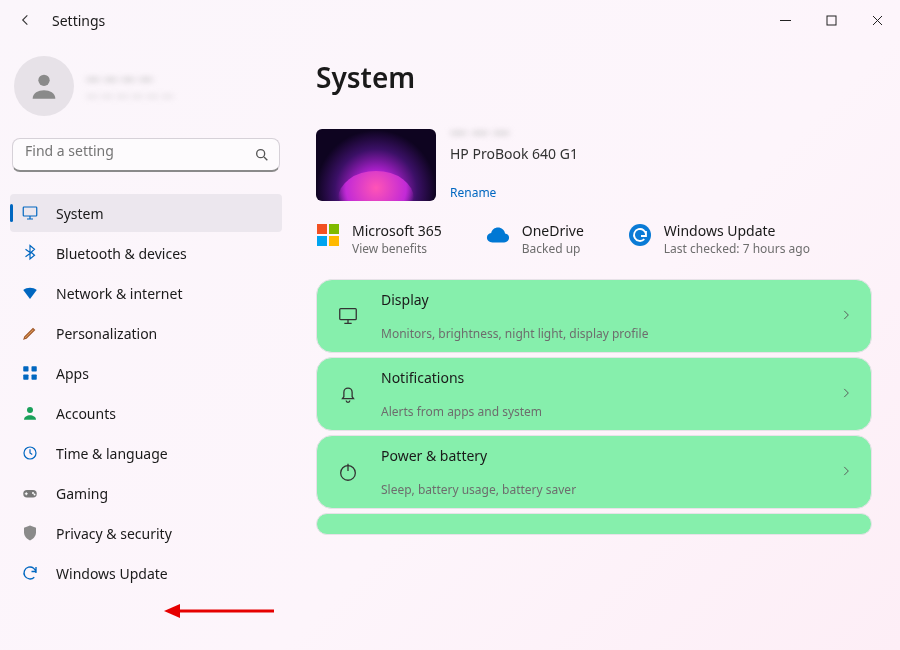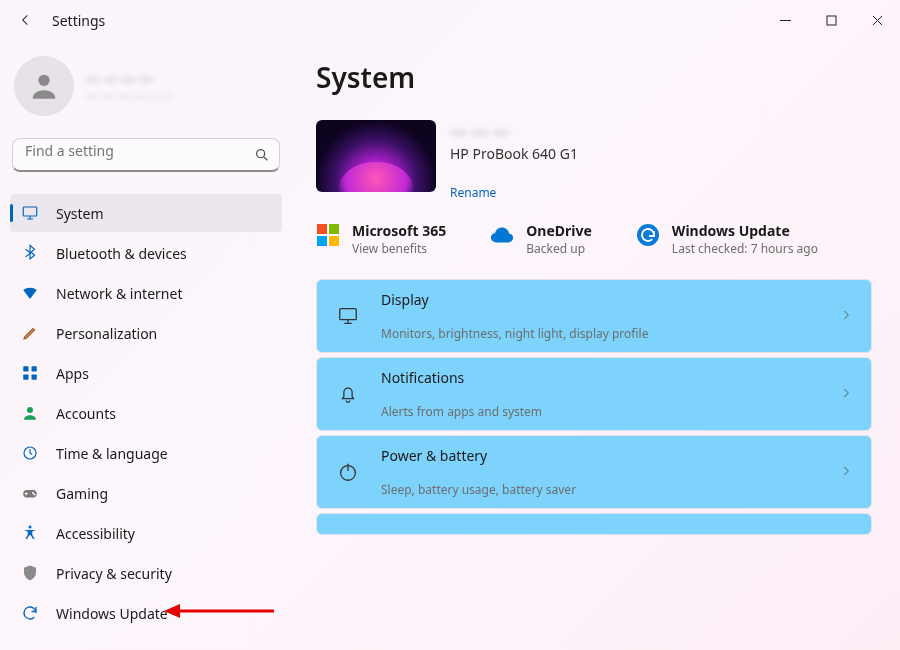--- a/index.html
+++ b/index.html
@@ -43,35 +43,35 @@
   .nav-item{display:flex;align-items:center;height:38px;border-radius:4px;padding:0 10px;font-size:14px;cursor:pointer;position:relative}
   .nav-item.selected{background:var(--selected)}
   .nav-item.selected::before{content:"";position:absolute;left:0;top:10px;bottom:10px;width:3px;border-radius:2px;background:var(--accent)}
   .nav-item .nicon{width:20px;height:20px;margin-right:16px;display:flex;align-items:center;justify-content:center}
   .nav-item .nicon svg{width:18px;height:18px}
 
   
   .main{flex:1;padding:8px 28px 0 24px;overflow-y:auto}
   .page-title{font-size:28px;font-weight:600;margin:10px 0 24px 0}
 
-  .device-row{display:flex;align-items:flex-start;margin-bottom:20px}
+  .device-row{display:flex;align-items:flex-end;margin-bottom:20px}
   .device-thumb{width:120px;height:72px;border-radius:6px;background:radial-gradient(circle at 50% 85%,#ff2fa0 0%,#b020d0 22%,#3b1066 48%,#0e0420 70%);margin-right:14px;position:relative;overflow:hidden}
   .device-thumb::after{content:"";position:absolute;left:18%;right:18%;bottom:-36%;height:78%;border-radius:50%;background:radial-gradient(circle at 50% 30%,#ff54b6 0%,#c22ad6 55%,rgba(0,0,0,0) 72%)}
   .device-info .dname{font-size:17px;font-weight:600;color:#aaa;filter:blur(3px)}
   .device-info .dmodel{font-size:14px;color:#323232;margin-top:1px}
   .device-info .drename{font-size:12px;color:var(--accent);margin-top:21px;cursor:pointer}
 
   .status-row{display:flex;gap:44px;margin-bottom:22px}
   .status-item{display:flex;align-items:flex-start;gap:12px;cursor:pointer}
   .status-item .sicon2{width:24px;height:24px;display:flex;align-items:center;justify-content:center;margin-top:2px}
-  .status-item .st-title{font-size:14px;font-weight:700}
+  .status-item .st-title{font-size:14px;font-weight:400}
   .status-item .st-sub{font-size:12px;color:var(--muted)}
 
   .cards{display:flex;flex-direction:column;gap:4px}
-  .card{display:flex;align-items:center;min-height:66px;border:1px solid var(--card-border);border-radius:6px;background:#7dd3fc;padding:10px 18px;cursor:pointer}
+  .card{display:flex;align-items:center;min-height:66px;border:1px solid var(--card-border);border-radius:16px;background:#86efac;padding:10px 18px;cursor:pointer}
   .card .cicon{width:26px;display:flex;align-items:center;justify-content:center;margin-right:20px}
   .card .cicon svg{width:22px;height:22px;stroke:#333;fill:none;stroke-width:1.4}
   .card .ctitle{font-size:14px;font-weight:400}
   .card .csub{font-size:12px;color:var(--muted);margin-top:16px}
   .card .chev{margin-left:auto}
   .card .chev svg{width:14px;height:14px;stroke:#555;fill:none;stroke-width:1.6}
 
   
   .arrow{position:absolute;pointer-events:none}
 
@@ -206,29 +206,20 @@
               <rect x="3" y="8" width="18" height="10" rx="5"></rect>
               <circle cx="16" cy="12" r="1.3" fill="#fff"></circle>
               <circle cx="18" cy="14" r="1.3" fill="#fff"></circle>
               <path d="M7 11v4M5 13h4" stroke="#fff" stroke-width="1.4"></path>
             </svg>
           </span>
     <span>Gaming</span>
         </div>
         <div class="nav-item">
           <span class="nicon">
-            <svg viewBox="0 0 24 24" fill="#0067c0">
-              <circle cx="12" cy="4" r="2"></circle>
-              <path d="M4 8h16l-5 2v4l3 6h-2l-3-5h-2l-3 5H6l3-6v-4L4 8z"></path>
-            </svg>
-          </span>
-    <span>Accessibility</span>
-        </div>
-        <div class="nav-item">
-          <span class="nicon">
             <svg viewBox="0 0 24 24" fill="#8a8a8a">
               <path d="M12 2l8 3v6c0 5-3.5 9-8 11-4.5-2-8-6-8-11V5l8-3z"></path>
             </svg>
           </span>
     <span>Privacy &amp; security</span>
         </div>
         <div class="nav-item">
           <span class="nicon">
             <svg viewBox="0 0 24 24" fill="none" stroke="#0067c0" stroke-width="1.8">
               <path d="M20 12a8 8 0 10-2.3 5.6M20 4v6h-6"></path>

